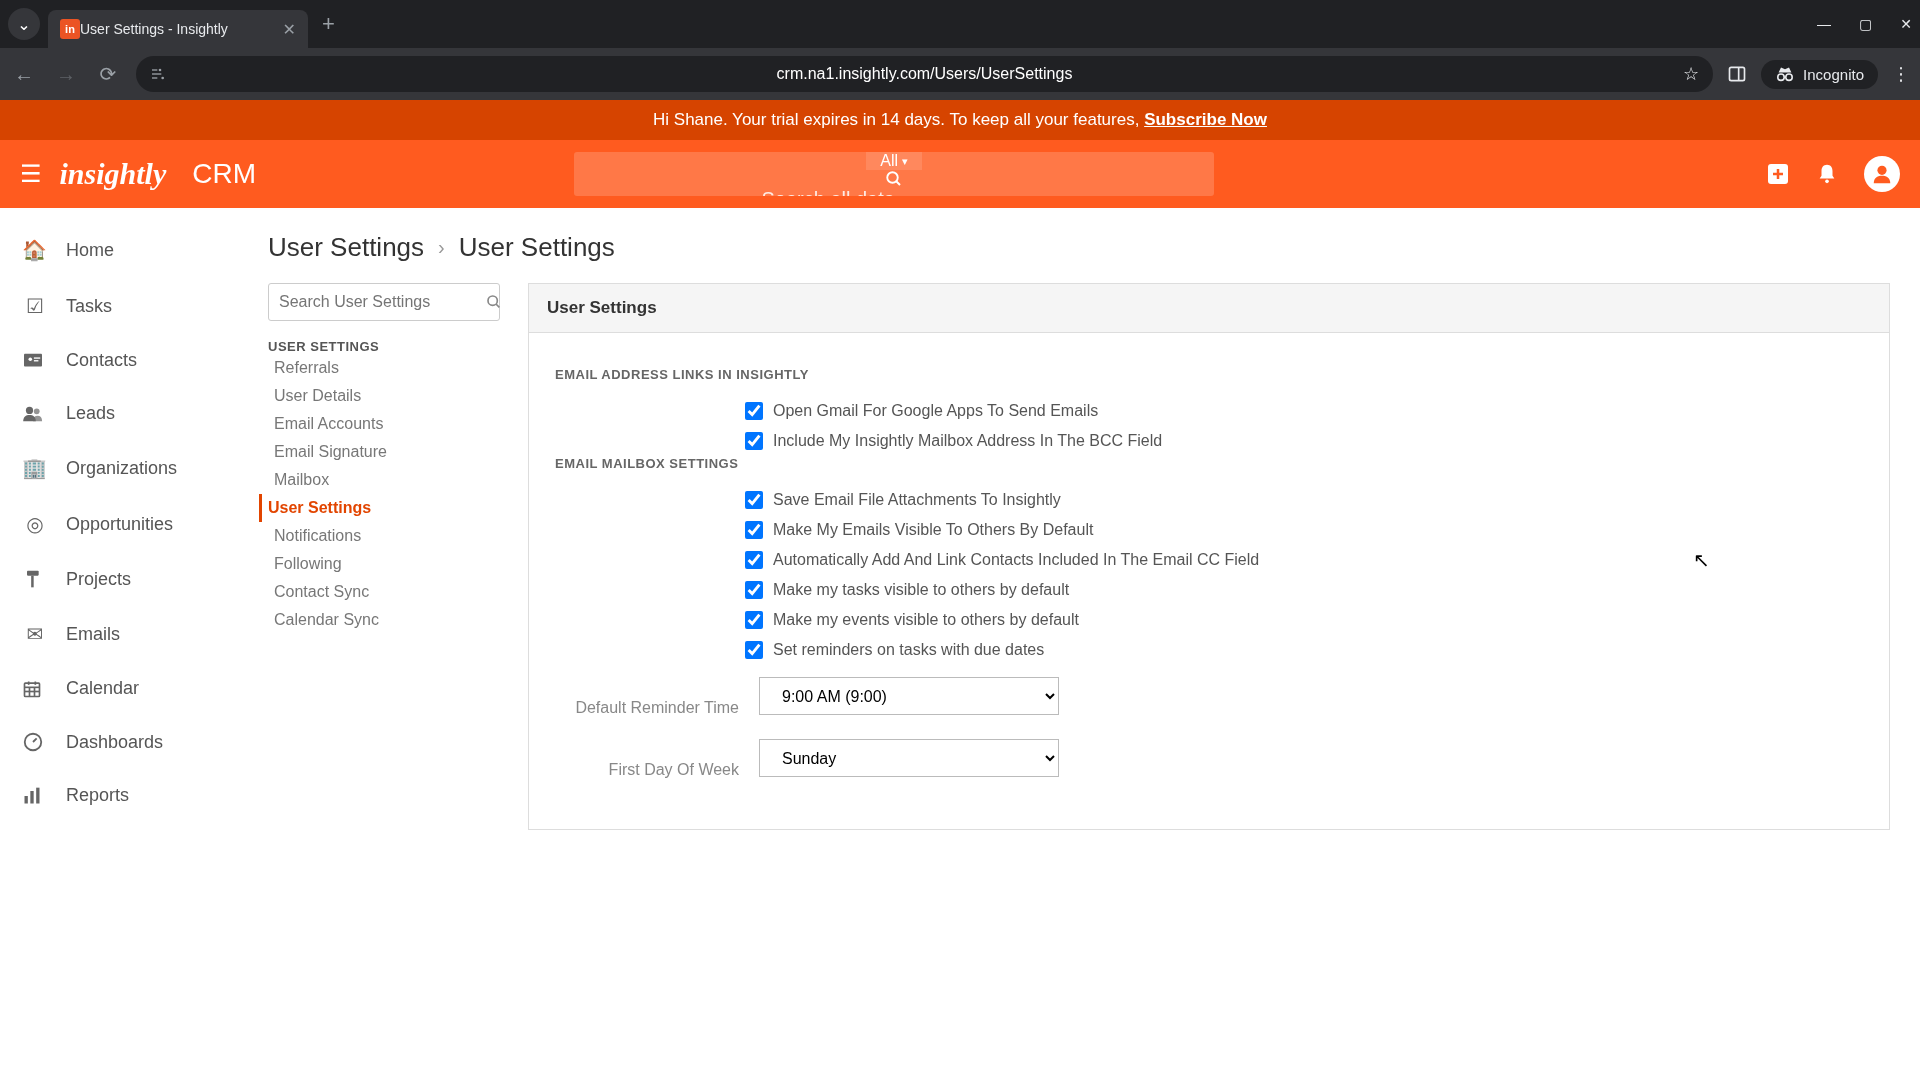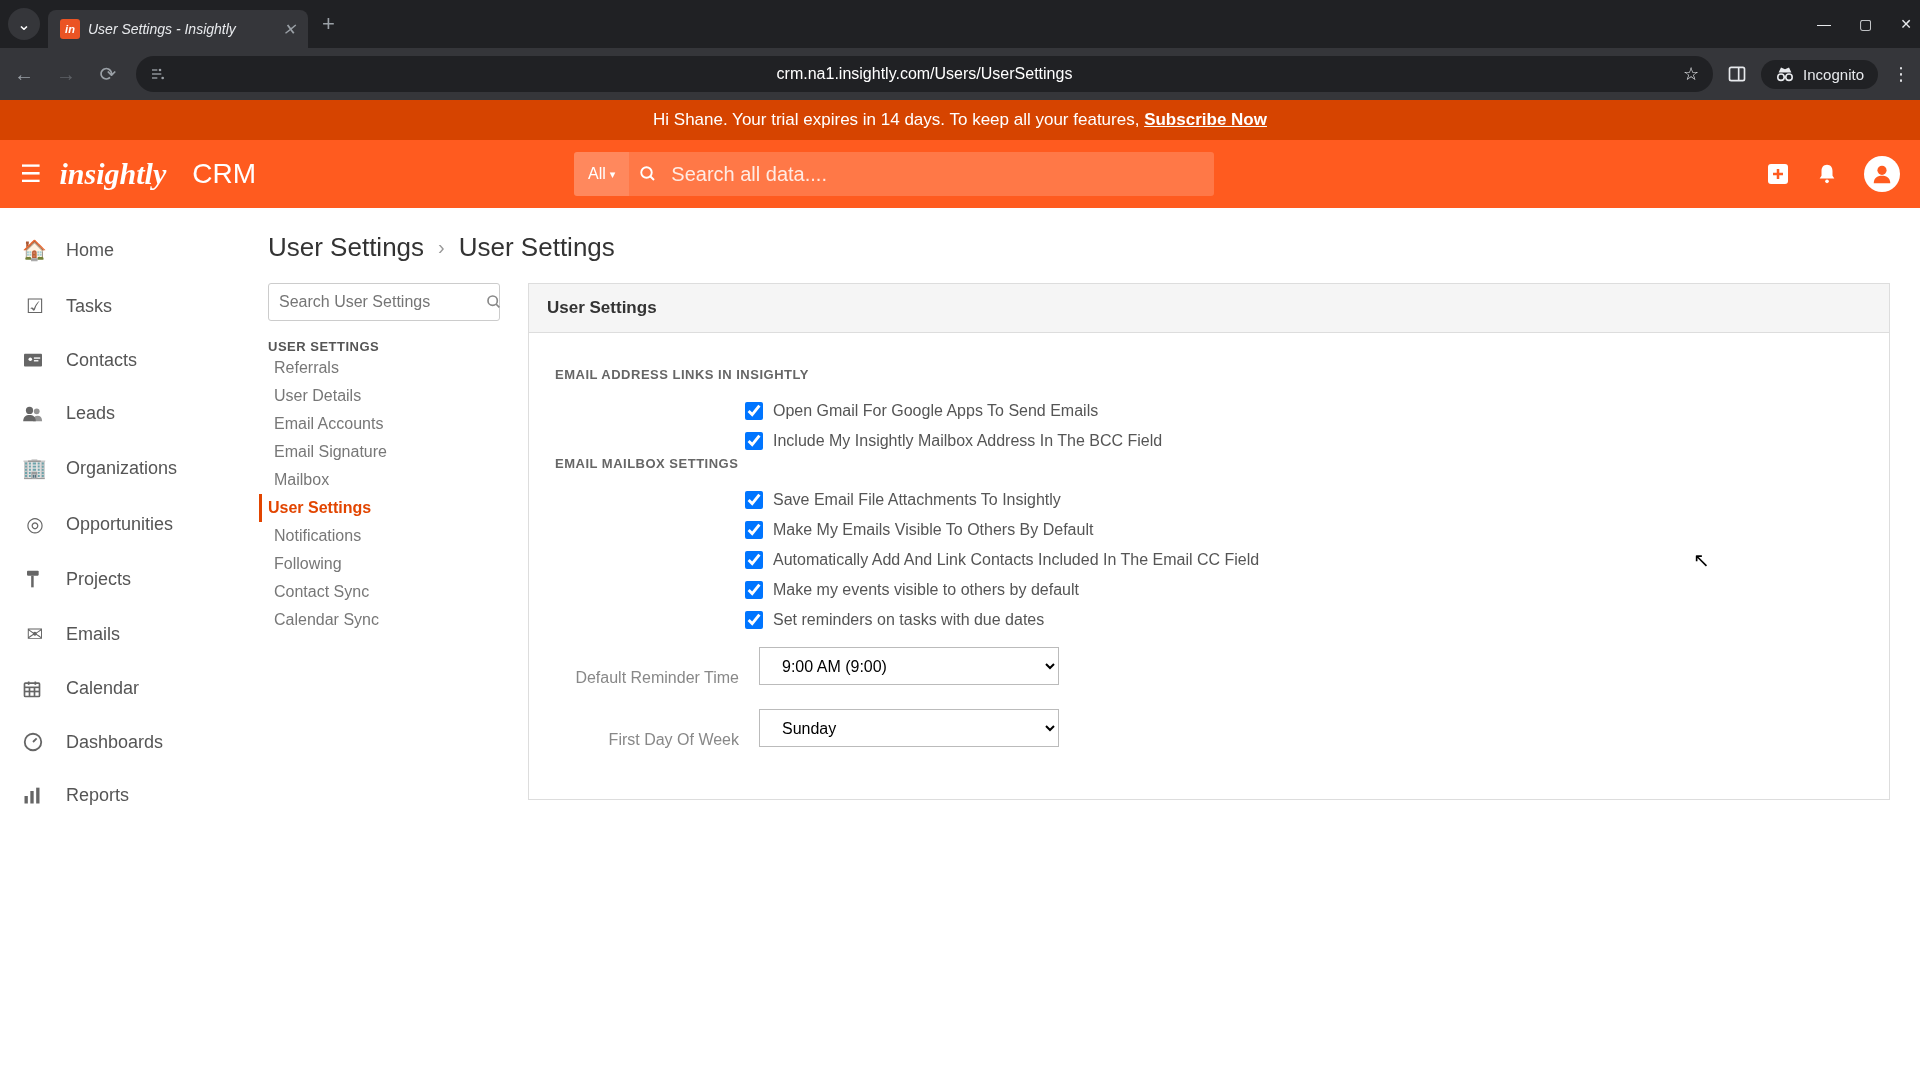--- a/index.html
+++ b/index.html
@@ -1,21 +1,21 @@
 <!DOCTYPE html>
 <html><head>
 <meta charset="utf-8">
 <style>
 * { margin: 0; padding: 0; box-sizing: border-box; font-family: Arial, sans-serif; }
 body { width: 1920px; height: 1080px; overflow: hidden; background: #fff; }
 
 
 .browser-chrome { background: #202124; height: 48px; display: flex; align-items: center; padding: 0 8px; }
 .tab-dropdown { width: 32px; height: 32px; background: #35363a; border-radius: 50%; display: flex; align-items: center; justify-content: center; color: #fff; }
-.tab { background: #35363a; height: 38px; display: flex; align-items: center; padding: 0 12px; border-radius: 8px 8px 0 0; margin-left: 8px; margin-top: 10px; min-width: 260px; gap: 8px; font-style: italic; }
+.tab { background: #35363a; height: 38px; display: flex; align-items: center; padding: 0 12px; border-radius: 8px 8px 0 0; margin-left: 8px; margin-top: 10px; min-width: 260px; gap: 0; }
 .tab-favicon { width: 20px; height: 20px; background: #eb5424; border-radius: 3px; display: flex; align-items: center; justify-content: center; color: #fff; font-size: 11px; font-weight: bold; }
 .tab-title { color: #e8eaed; font-size: 14px; flex: 1; }
 .tab-close { color: #9aa0a6; cursor: pointer; font-size: 16px; }
 .new-tab { color: #9aa0a6; font-size: 22px; margin-left: 14px; cursor: pointer; }
 .window-controls { margin-left: auto; display: flex; gap: 28px; color: #e8eaed; align-items: center; }
 .window-controls span { cursor: pointer; font-size: 14px; }
 
 .browser-bar { background: #35363a; height: 52px; display: flex; align-items: center; padding: 0 10px; gap: 14px; }
 .nav-btn { color: #9aa0a6; font-size: 20px; cursor: pointer; width: 28px; text-align: center; }
 .nav-btn.disabled { opacity: 0.4; }
@@ -27,21 +27,21 @@
 
 
 .trial-banner { background: #d64400; color: #fff; text-align: center; padding: 10px 0; font-size: 17px; }
 .trial-banner .sub-link { font-weight: bold; text-decoration: underline; cursor: pointer; }
 
 
 .app-bar { background: #ff5b1f; height: 68px; display: flex; align-items: center; padding: 0 20px; gap: 18px; }
 .hamburger { color: #fff; font-size: 24px; cursor: pointer; }
 .logo { color: #fff; font-family: cursive; font-size: 30px; font-weight: bold; font-style: italic; }
 .crm-label { color: #fff; font-size: 28px; font-weight: 300; margin-left: 8px; }
-.search-wrap { margin-left: 300px; display: flex; align-items: center; background: rgba(255,255,255,0.18); border-radius: 3px; height: 44px; overflow: hidden; width: 640px; }
+.search-wrap { margin-left: 300px; display: flex; align-items: center; background: rgba(255,255,255,0.18); border-radius: 3px; height: 44px; overflow: hidden; width: 640px; flex-direction: column; }
 .search-scope { padding: 0 14px; color: #fff; font-size: 16px; height: 100%; display: flex; align-items: center; cursor: pointer; background: rgba(255,255,255,0.12); }
 .search-scope::after { content: "▾"; margin-left: 4px; font-size: 11px; }
 .search-icon-box { color: #fff; padding: 0 10px; display:flex; align-items:center; }
 .search-input { flex: 1; background: transparent; border: none; color: #0f172a; font-size: 20px; padding: 0 4px; outline: none; }
 .search-input::placeholder { color: rgba(255,255,255,0.85); }
 .app-bar-right { margin-left: auto; display: flex; gap: 26px; align-items: center; }
 .app-bar-right .icon-btn { color: #fff; font-size: 22px; cursor: pointer; }
 .avatar-btn { width: 36px; height: 36px; border-radius: 50%; background: #fff; display: flex; align-items: center; justify-content: center; color: #ff5b1f; font-size: 20px; }
 
 
@@ -321,20 +321,24 @@
               <input type="checkbox" checked="" style="">
               <label>Make My Emails Visible To Others By Default</label>
             </div>
           <div class="check-row">
               <input type="checkbox" checked="" style="">
               <label>Automatically Add And Link Contacts Included In The Email CC Field</label>
             </div>
 
           <div class="check-row">
               <input type="checkbox" checked="" style="">
+              <label>Make my tasks visible to others by default</label>
+            </div>
+          <div class="check-row">
+              <input type="checkbox" checked="" style="">
               <label>Make my events visible to others by default</label>
             </div>
           <div class="check-row">
               <input type="checkbox" checked="" style="">
               <label>Set reminders on tasks with due dates</label>
             </div>
 
           <div class="field-row">
             <span class="fld-label">Default Reminder Time</span>
             <select><option>9:00 AM (9:00)</option></select>

